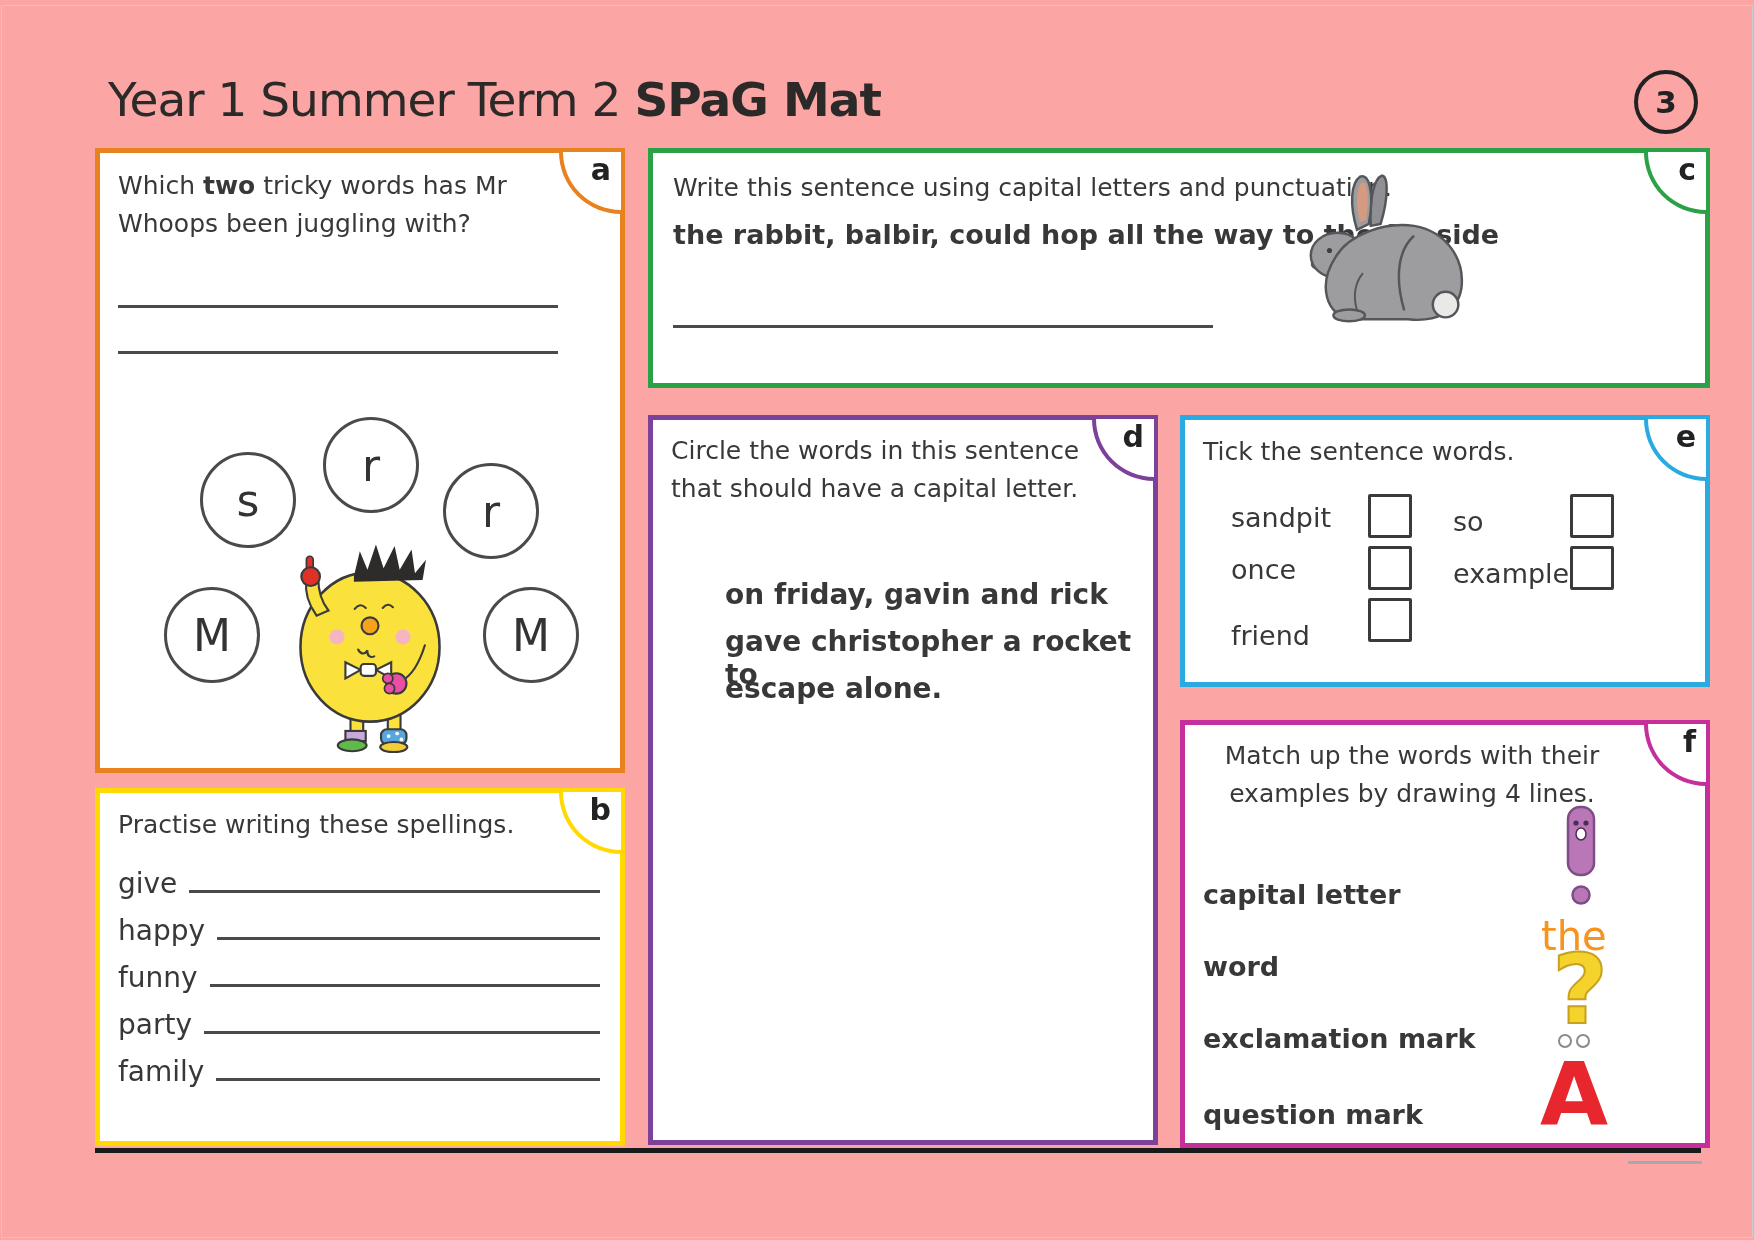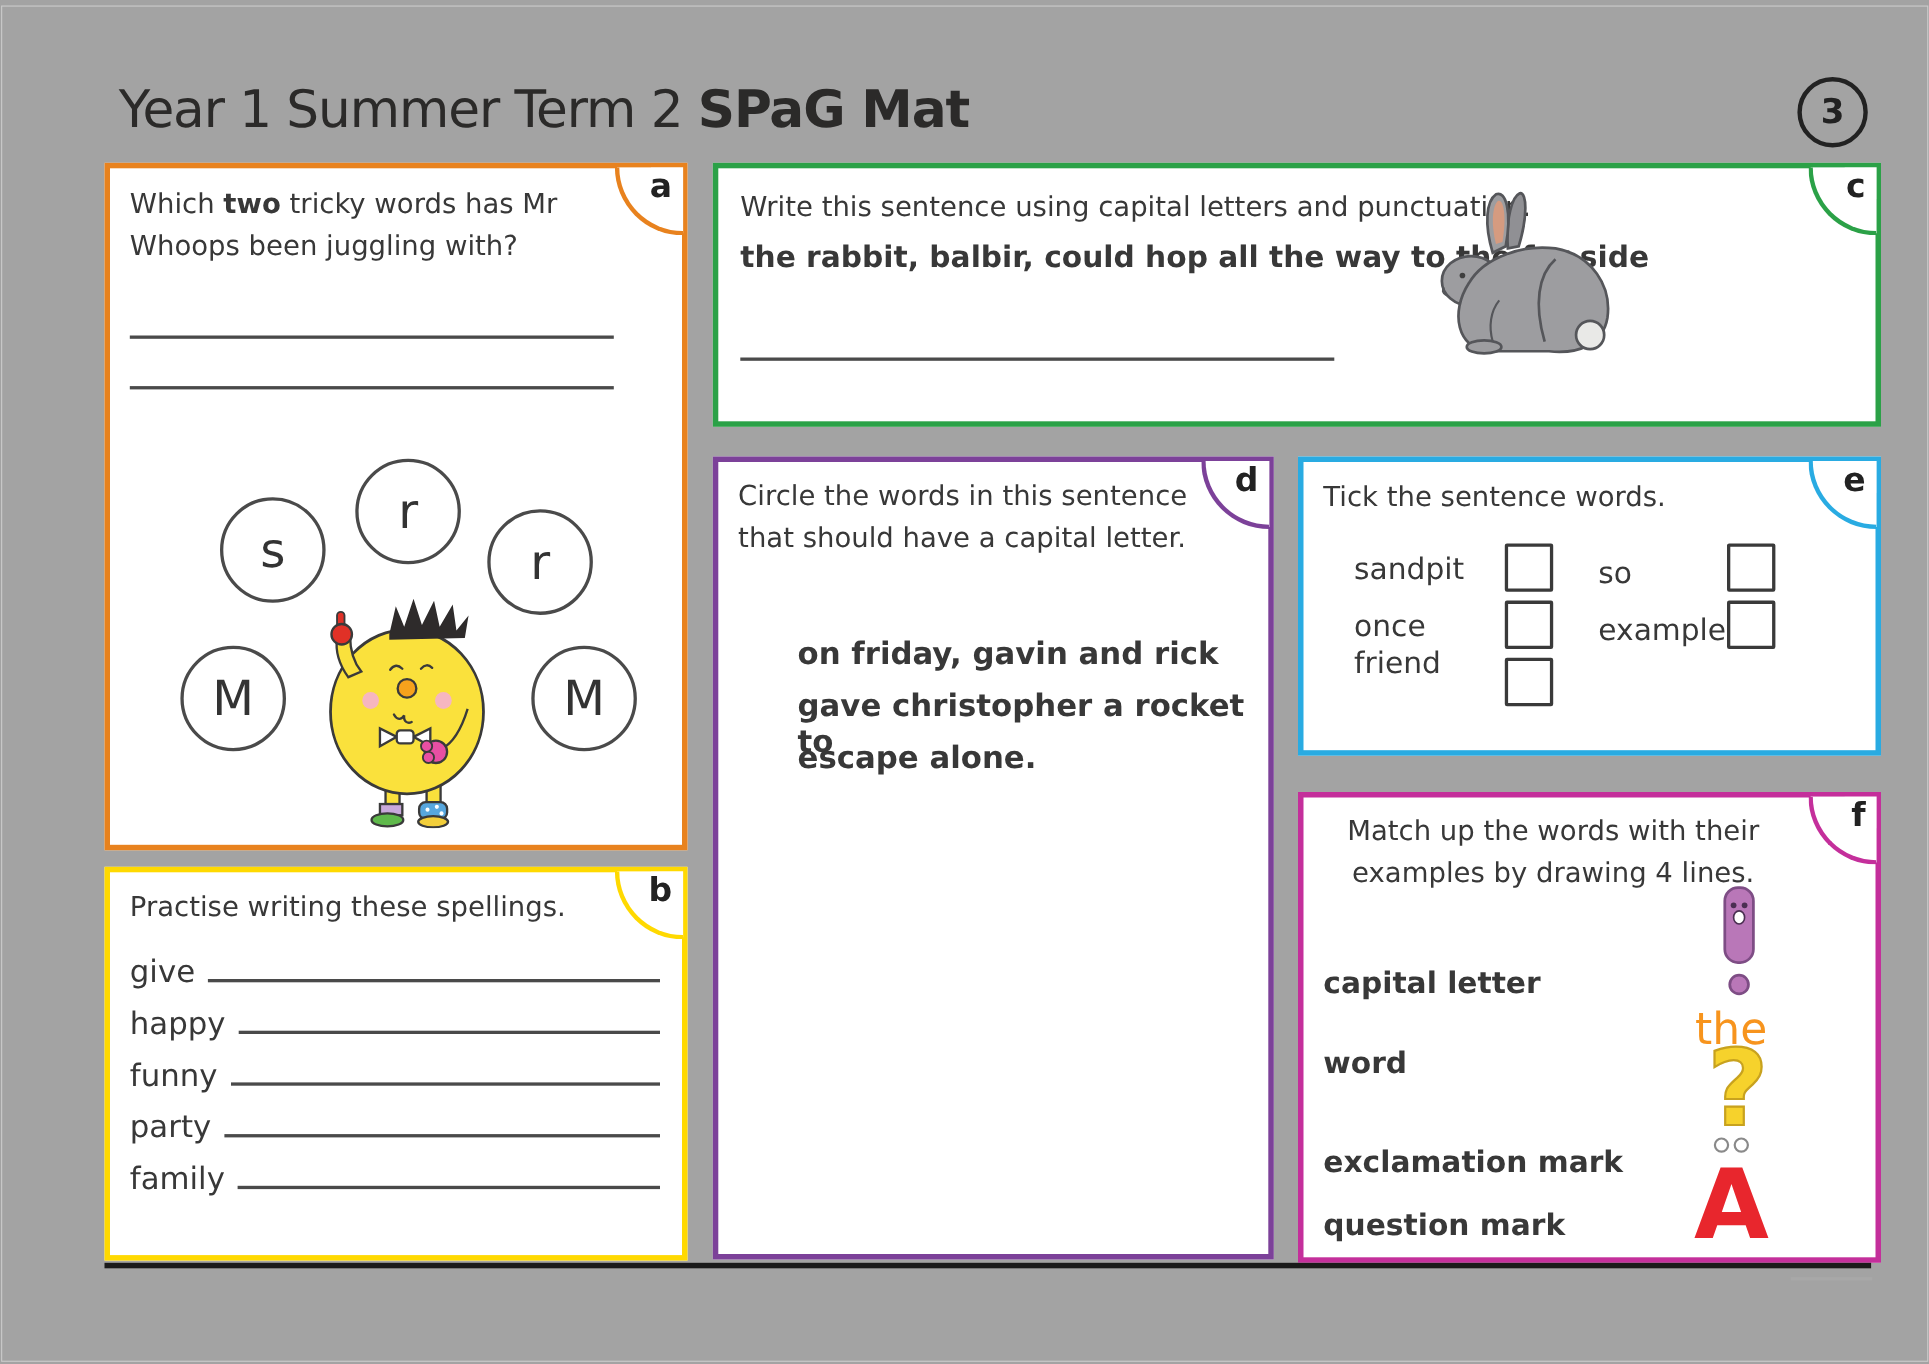--- a/index.html
+++ b/index.html
@@ -1,17 +1,17 @@
 <!DOCTYPE html>
 <html><head>
 <meta charset="utf-8">
 <style>
   html,body { margin:0; padding:0; background:#ffffff; }
   .page {
-    position:relative; width:1754px; height:1240px; background:#a3a3a3;
+    position:relative; width:1754px; height:1240px; background:#fca5a5;
     font-family:"DejaVu Sans", sans-serif; color:#383838; overflow:hidden;
   }
   .page-frame { position:absolute; top:5px; left:1px; right:1px; bottom:2px;
     border:1px solid #cccccc; pointer-events:none; }
 
   
   .title { position:absolute; left:108px; top:72px; font-size:47px; letter-spacing:-1px; color:#2b2a29; }
   .title b { font-weight:700; }
   .page-num { position:absolute; left:1634px; top:70px; width:56px; height:56px;
     border:4px solid #222; border-radius:50%; display:flex; align-items:center; justify-content:center;
@@ -60,29 +60,29 @@
   .d-line { position:absolute; left:72px; font-size:28px; font-weight:600; }
   #d-l0 { top:158px; } #d-l1 { top:205px; } #d-l2 { top:252px; }
 
   
   #box-e { left:1180px; top:415px; width:520px; height:262px; }
   #e-instr { left:18px; top:13px; }
   .e-label { position:absolute; font-size:27px; }
   .cbox { position:absolute; width:38px; height:38px; border:3px solid #3a3a3a; background:#fff; border-radius:2px; }
   #e-w0 { left:46px; top:82px; }  #e-c0 { left:183px; top:74px; }
   #e-w1 { left:46px; top:134px; } #e-c1 { left:183px; top:126px; }
-  #e-w2 { left:46px; top:168px; } #e-c2 { left:183px; top:178px; }
+  #e-w2 { left:46px; top:200px; } #e-c2 { left:183px; top:178px; }
   #e-w3 { left:268px; top:86px; }  #e-c3 { left:385px; top:74px; }
   #e-w4 { left:268px; top:138px; } #e-c4 { left:385px; top:126px; }
 
   
   #box-f { left:1180px; top:720px; width:520px; height:418px; }
   #f-instr { left:18px; top:12px; width:418px;text-align:center; }
   .f-term { position:absolute; left:18px; font-size:27px; font-weight:700;margin-top:24px; }
-  #f-t0 { top:130px; } #f-t1 { top:202px; } #f-t2 { top:292px; } #f-t3 { top:350px; }
+  #f-t0 { top:130px; } #f-t1 { top:202px; } #f-t2 { top:274px; } #f-t3 { top:350px; }
   #f-ex-excl { position:absolute; left:374px; top:80px; width:44px; height:104px; }
   #f-ex-the { position:absolute; left:356px; top:188px; font-size:40px; font-weight:500; }
   #f-ex-q { position:absolute; left:364px; top:218px; width:62px; height:102px; }
   #f-ex-a { position:absolute; left:352px; top:308px; width:74px; height:98px; }
 
   
   #footer-divider { position:absolute; left:95px; top:1148px; width:1606px; height:5px; background:#1a1a1a; }
   #footer-mark { position:absolute; left:1628px; top:1161px; width:74px; height:3px; background:#a8a8a8; }
 </style>
 </head>

